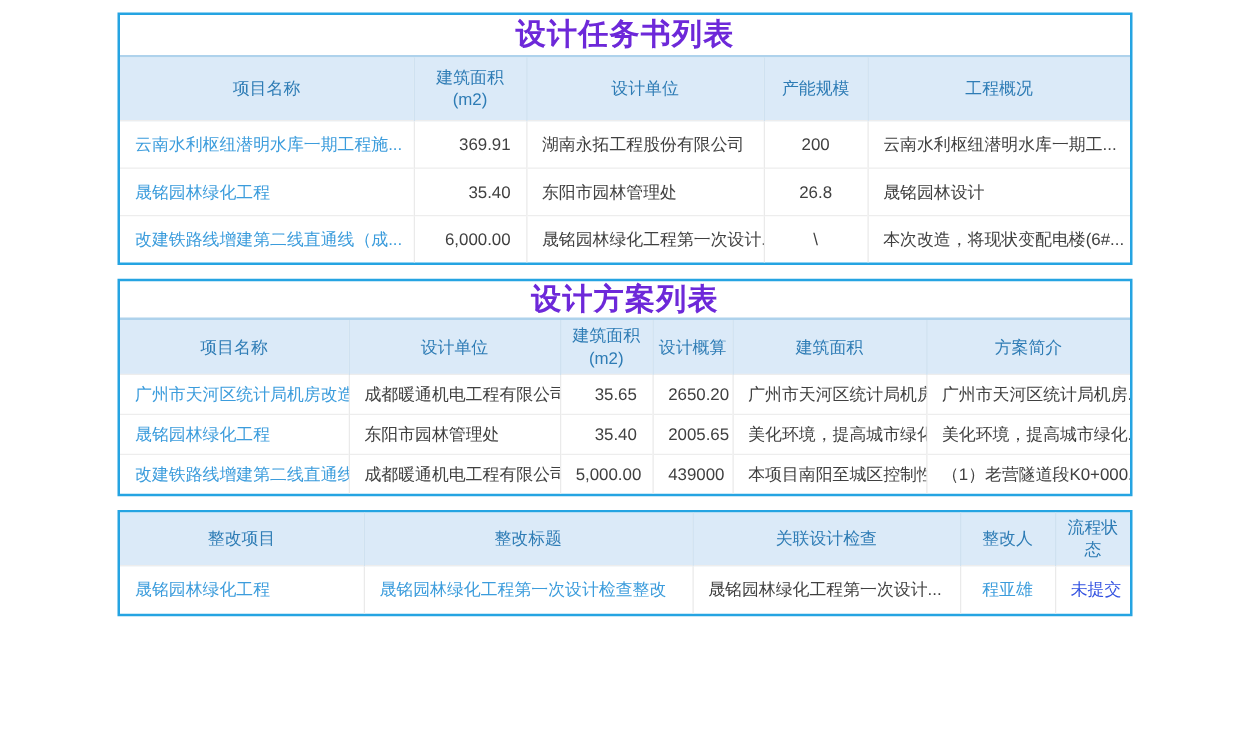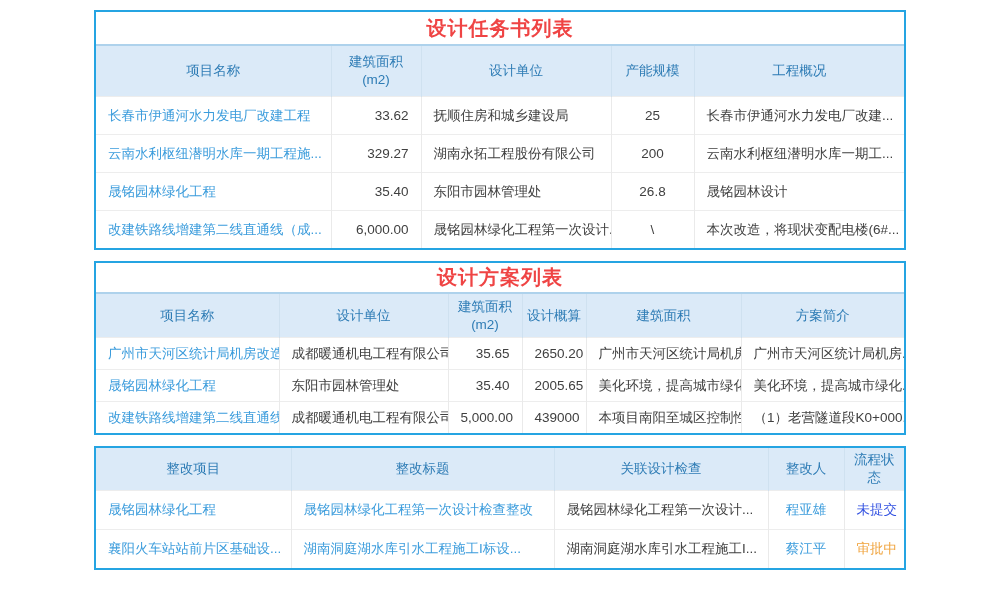--- a/index.html
+++ b/index.html
@@ -19,22 +19,22 @@
   }
   .panel {
     box-sizing: border-box;
     border: 2px solid var(--border, #25a4e2);
     background: #ffffff;
     margin-bottom: 11px;
   }
   .panel-title {
     text-align: center;
     font-weight: bold;
-    font-size: 20px;
-    color: #ef4444;
+    font-size: 24px;
+    color: #6d28d9;
     border-bottom: 2px solid var(--title-sep, #aed2ec);
     letter-spacing: 1px;
   }
   .t0 .panel-title { height: 32px; line-height: 32px; }
   .t1 .panel-title { height: 29px; line-height: 29px; }
   .t2 .panel-title { height: 29px; line-height: 29px; }
 
   table {
     width: 100%;
     border-collapse: collapse;
@@ -101,29 +101,22 @@
             <th>项目名称</th>
             <th>建筑面积
 (m2)</th>
             <th>设计单位</th>
             <th>产能规模</th>
             <th>工程概况</th>
           </tr>
         </thead>
         <tbody>
           <tr>
-            <td class="align-left"><span class="link">长春市伊通河水力发电厂改建工程</span></td>
-            <td class="align-right"><span>33.62</span></td>
-            <td class="align-left"><span>抚顺住房和城乡建设局</span></td>
-            <td class="align-center"><span>25</span></td>
-            <td class="align-left"><span>长春市伊通河水力发电厂改建...</span></td>
-          </tr>
-          <tr>
             <td class="align-left"><span class="link">云南水利枢纽潜明水库一期工程施...</span></td>
-            <td class="align-right"><span>329.27</span></td>
+            <td class="align-right"><span>369.91</span></td>
             <td class="align-left"><span>湖南永拓工程股份有限公司</span></td>
             <td class="align-center"><span>200</span></td>
             <td class="align-left"><span>云南水利枢纽潜明水库一期工...</span></td>
           </tr>
           <tr>
             <td class="align-left"><span class="link">晟铭园林绿化工程</span></td>
             <td class="align-right"><span>35.40</span></td>
             <td class="align-left"><span>东阳市园林管理处</span></td>
             <td class="align-center"><span>26.8</span></td>
             <td class="align-left"><span>晟铭园林设计</span></td>
@@ -207,23 +200,16 @@
           </tr>
         </thead>
         <tbody>
           <tr>
             <td class="align-left"><span class="link">晟铭园林绿化工程</span></td>
             <td class="align-left"><span class="link">晟铭园林绿化工程第一次设计检查整改</span></td>
             <td class="align-left"><span>晟铭园林绿化工程第一次设计...</span></td>
             <td class="align-center"><span class="link">程亚雄</span></td>
             <td class="align-center"><span class="status-blue">未提交</span></td>
           </tr>
-          <tr>
-            <td class="align-left"><span class="link">襄阳火车站站前片区基础设...</span></td>
-            <td class="align-left"><span class="link">湖南洞庭湖水库引水工程施工I标设...</span></td>
-            <td class="align-left"><span>湖南洞庭湖水库引水工程施工I...</span></td>
-            <td class="align-center"><span class="link">蔡江平</span></td>
-            <td class="align-center"><span class="status-orange">审批中</span></td>
-          </tr>
         </tbody>
       </table>
     </section>
   </div>
 
 </body></html>

